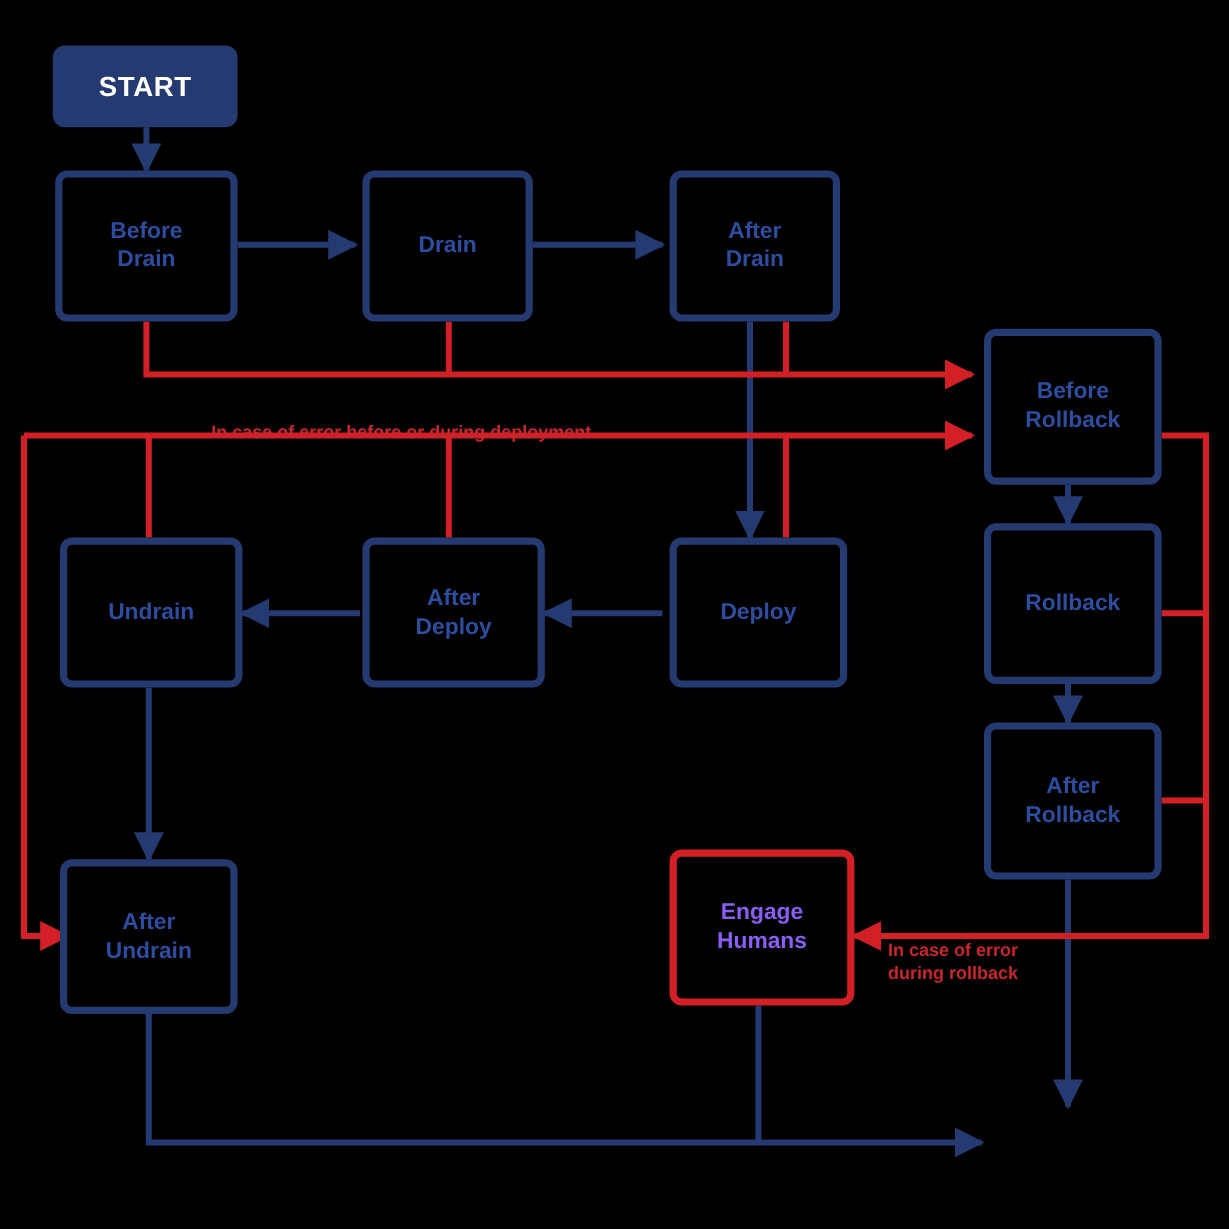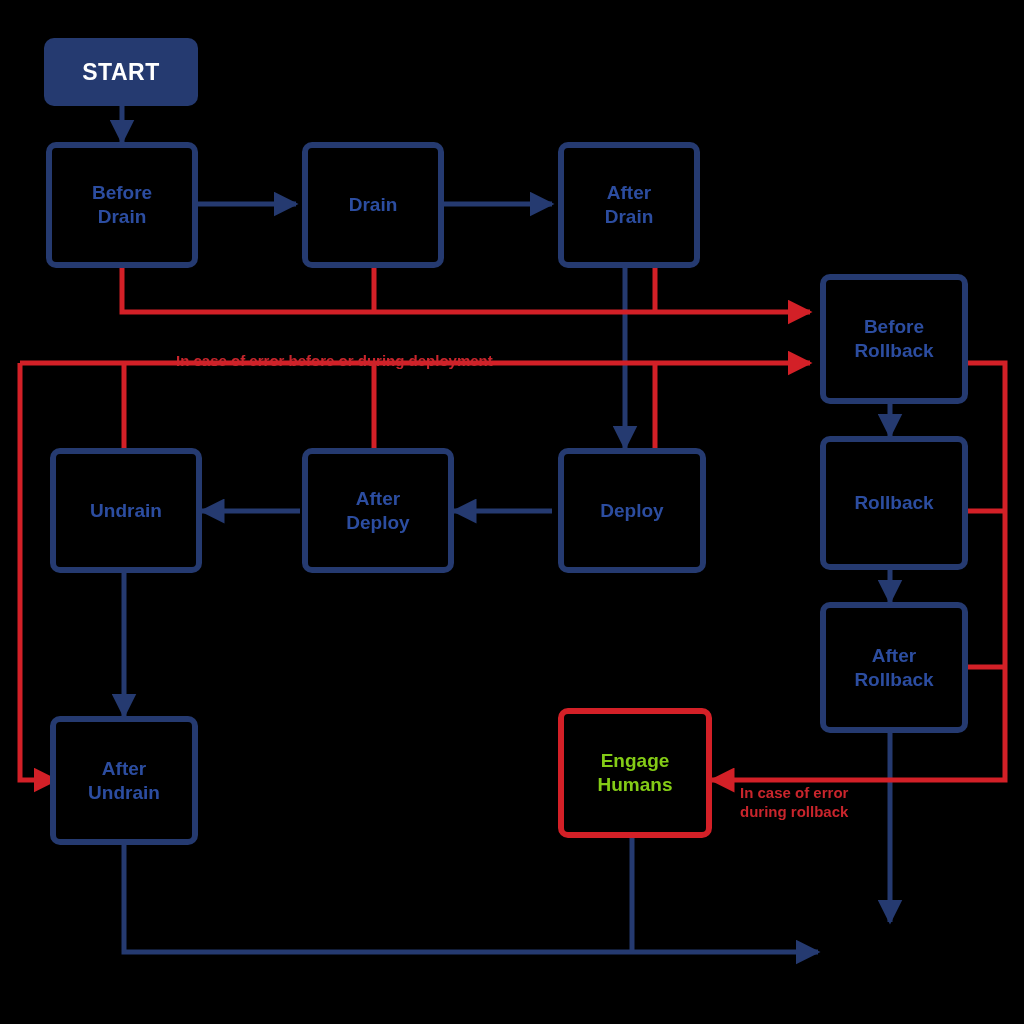--- a/index.html
+++ b/index.html
@@ -6,21 +6,21 @@
   body{width:1024px;height:1024px;overflow:hidden;
        font-family:"Liberation Sans","DejaVu Sans",sans-serif;}
   #stage{position:relative;width:1024px;height:1024px;background:#000;}
   svg#wires{position:absolute;left:0;top:0;width:1024px;height:1024px;}
 
   .node{position:absolute;box-sizing:border-box;display:flex;
         align-items:center;justify-content:center;text-align:center;}
 
   .proc{border:6px solid #253a70;border-radius:10px;background:#000;
         color:#2c4da0;font-weight:bold;font-size:19px;line-height:1.25;}
-  .proc.err{border-color:#d32027;color:#84cc16;}
+  .proc.err{border-color:#d32027;color:#8b5cf6;}
 
   .term{border-radius:10px;background:#253a70;color:#ffffff;
         font-weight:bold;font-size:23px;letter-spacing:.5px;}
 
   .elabel{position:absolute;color:#c9252c;font-weight:bold;
           font-size:15px;line-height:1.25;white-space:pre-line;}
 </style>
 </head>
 <body>
 

